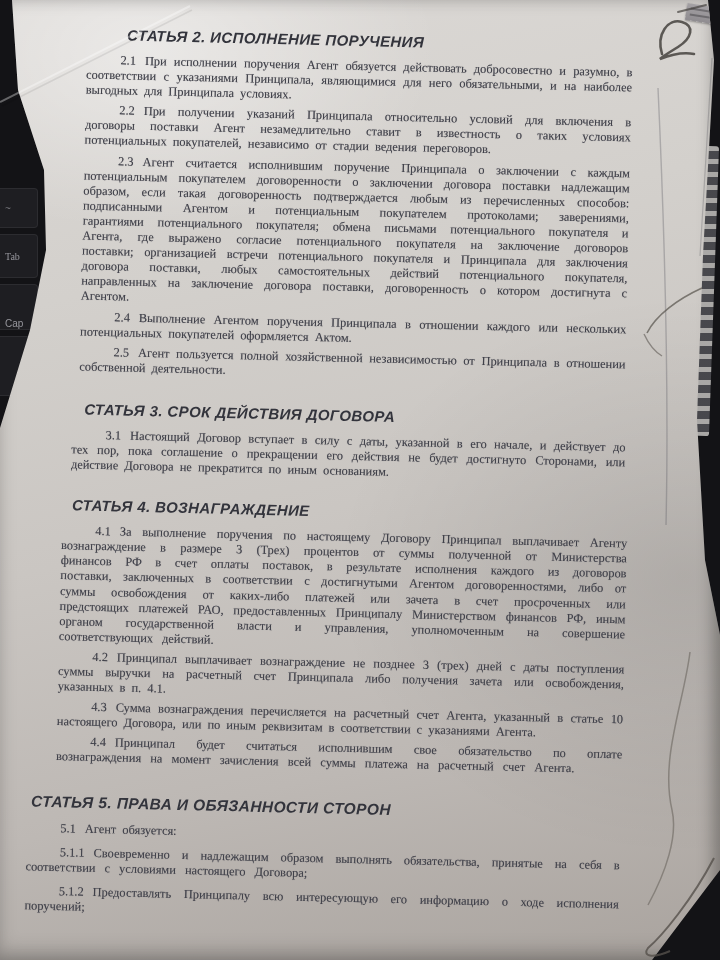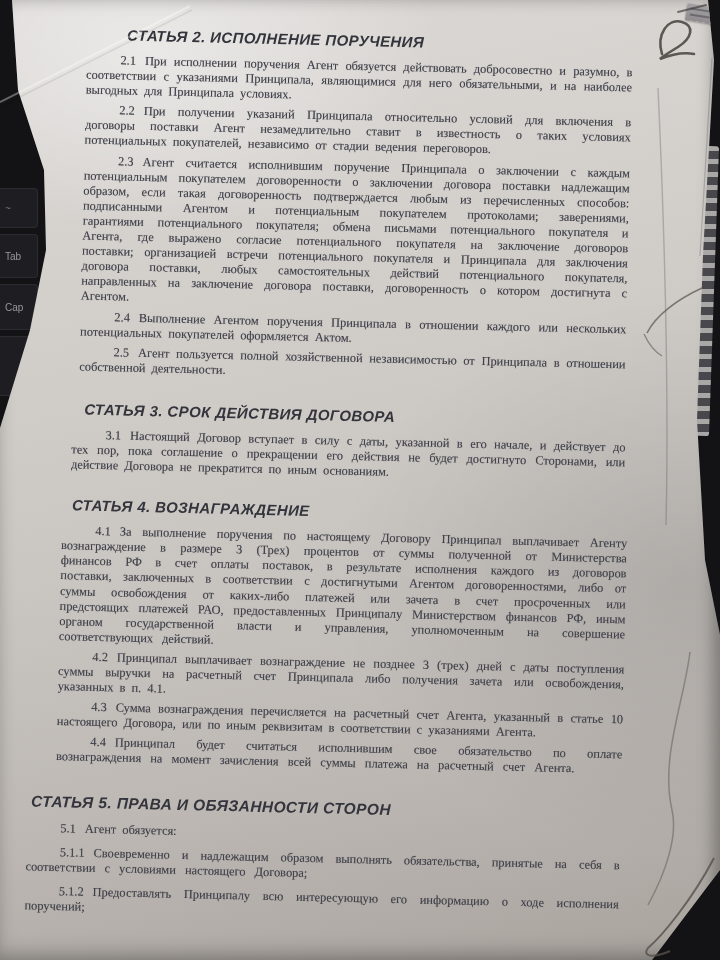--- a/index.html
+++ b/index.html
@@ -76,24 +76,24 @@
   .sec5 p.clause{margin:7px 0 9px 0;}
   
   svg.marks{position:absolute;inset:0;pointer-events:none;}
 </style>
 </head>
 <body>
 
 <div class="kb-key" style="top:188px;height:40px;">
     <span style="opacity:.7;">~</span>
   </div>
-<div class="kb-key" style="top:234px;height:44px;">
+<div class="kb-key" style="top:234px;height:44px;font-family:Liberation Serif, serif;">
     <span>Tab</span>
   </div>
-<div class="kb-key" style="top:284px;height:46px;">
+<div class="kb-key" style="top:284px;height:46px;align-items:flex-end;">
     <span>Cap</span>
   </div>
 <div class="kb-key" style="top:336px;height:60px;"></div>
 
 <div class="binding"></div>
 
 <div class="paper">
   <div class="sticker">
       <i></i>
       <i></i>

